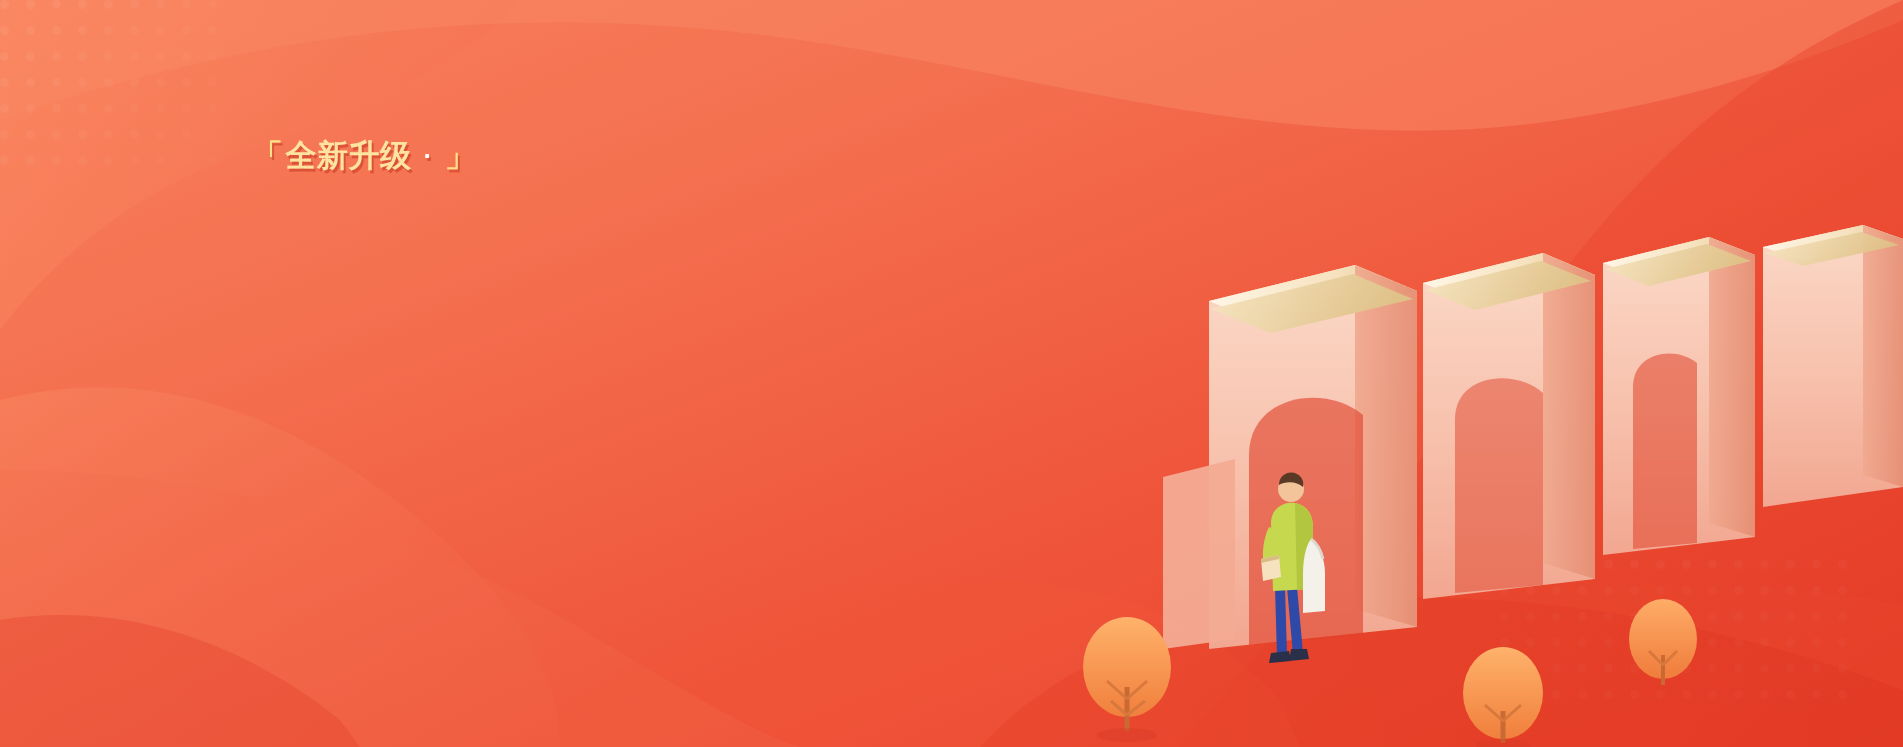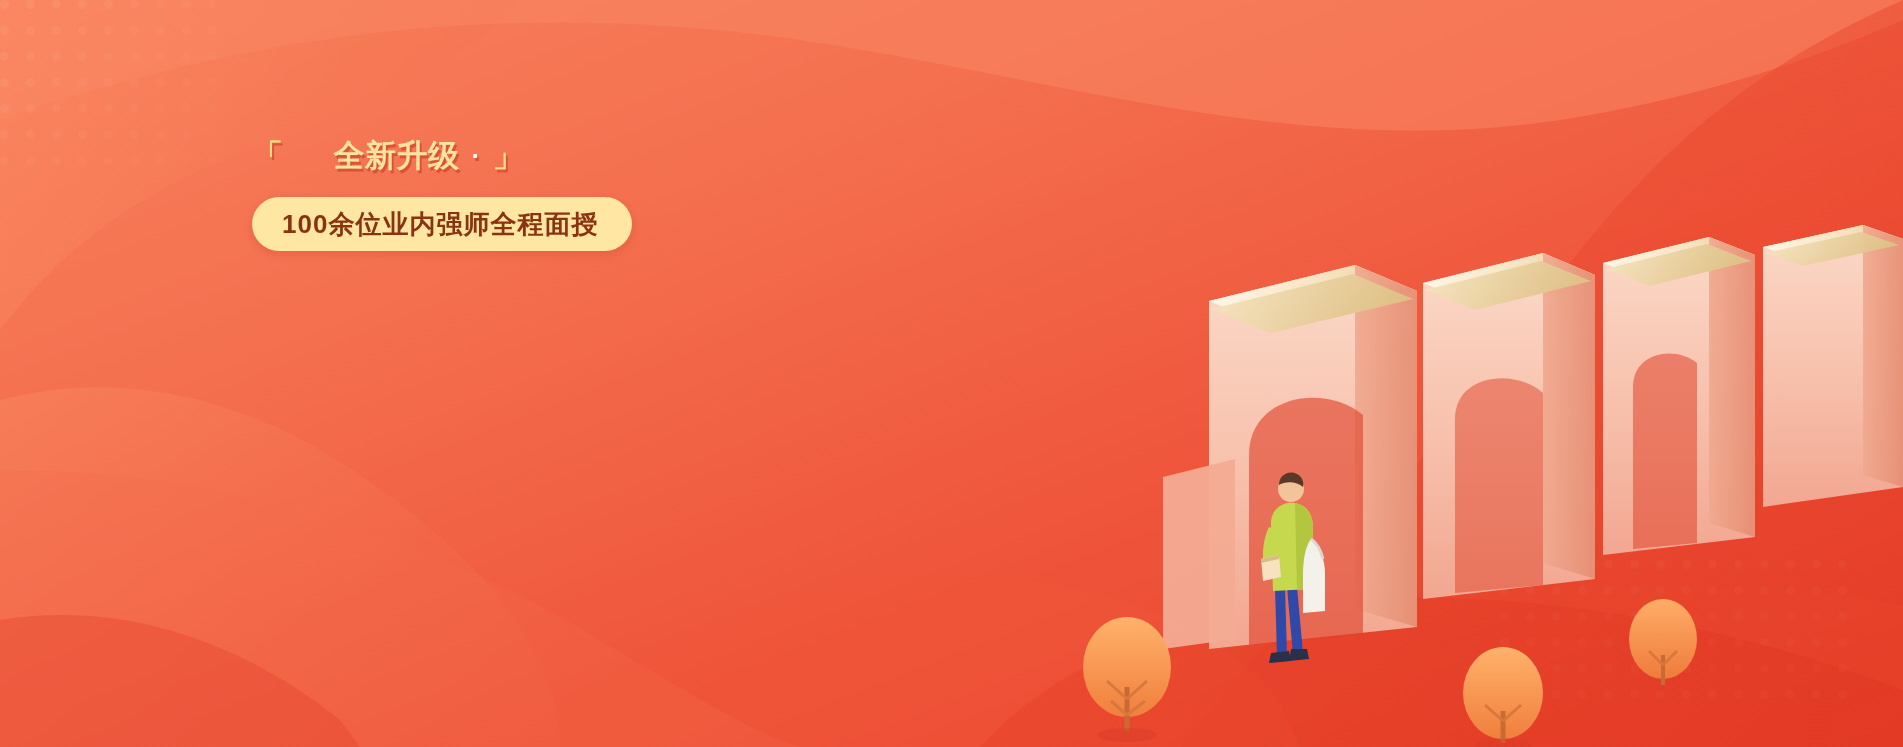--- a/index.html
+++ b/index.html
@@ -32,21 +32,21 @@
   }
 
   .eyebrow{
     display:flex;align-items:center;
     font-size:31px;font-weight:700;letter-spacing:.5px;
     line-height:1;
     white-space:nowrap;
     text-shadow:2px 3px 0 rgba(186,40,24,.45);
   }
   .eyebrow .brk{color:#ffe08a;font-weight:700;margin-right:2px;}
-  .eyebrow .hl{color:#ffe4a0;margin-left:48px;}
+  .eyebrow .hl{color:#ffe4a0;}
   .eyebrow .mid{color:#ffffff;margin:0 12px;font-size:26px;}
   .eyebrow .wh{color:#ffffff;}
 
   .headline{
     margin-top:22px;
     font-size:104px;
     font-weight:900;
     line-height:1.08;
     letter-spacing:2px;
     white-space:nowrap;
@@ -414,19 +414,16 @@
 
     <div class="eyebrow">
       <span class="brk">「</span>
       <span class="hl">全新升级</span>
       <span class="mid">·</span>
       <span class="brk">」</span>
     </div>
 
 
     <div class="pills">
-      <div class="pill-yellow">
-        <span>100余位业内强师全程面授</span>
-      </div>
     </div>
 
   </div>
 </div>
 
 </body></html>

